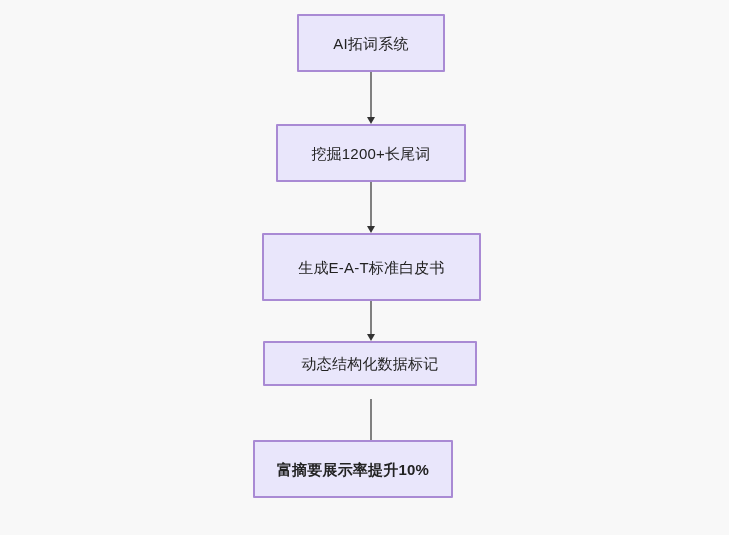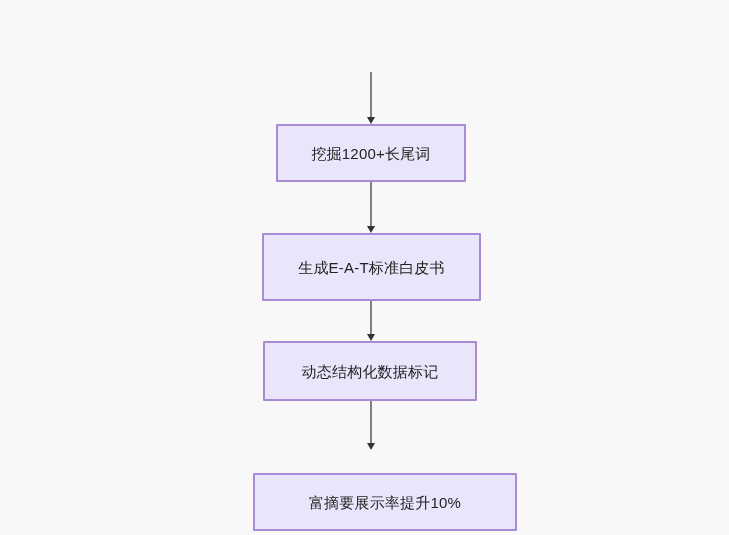--- a/index.html
+++ b/index.html
@@ -66,25 +66,28 @@
       <div class="edge-head" style="top: 44px;"></div>
     </div>
     <div class="edge" style="left: 370px; top: 291px; width: 2px; height: 50px;">
       <div class="edge-line" style="height: 44px;"></div>
       <div class="edge-head" style="top: 43px;"></div>
     </div>
     <div class="edge" style="left: 370px; top: 399px; width: 2px; height: 51px;">
       <div class="edge-line" style="height: 45px;"></div>
       <div class="edge-head" style="top: 44px;"></div>
     </div>
+    <div class="node" style="left: 297px; top: 14px; width: 148px; height: 58px;">
+      <span>AI拓词系统</span>
+    </div>
     <div class="node" style="left: 276px; top: 124px; width: 190px; height: 58px;">
       <span>挖掘1200+长尾词</span>
     </div>
     <div class="node" style="left: 262px; top: 233px; width: 219px; height: 68px;">
       <span>生成E-A-T标准白皮书</span>
     </div>
-    <div class="node" style="left: 263px; top: 341px; width: 214px; height: 60px;">
+    <div class="node" style="left: 263px; top: 341px; width: 214px; height: 45px;">
       <span>动态结构化数据标记</span>
     </div>
-    <div class="node" style="left: 253px; top: 473px; width: 264px; height: 58px;">
+    <div class="node" style="left: 253px; top: 440px; width: 200px; height: 58px; font-weight: bold;">
       <span>富摘要展示率提升10%</span>
     </div>
   </div>
 
 </body></html>

